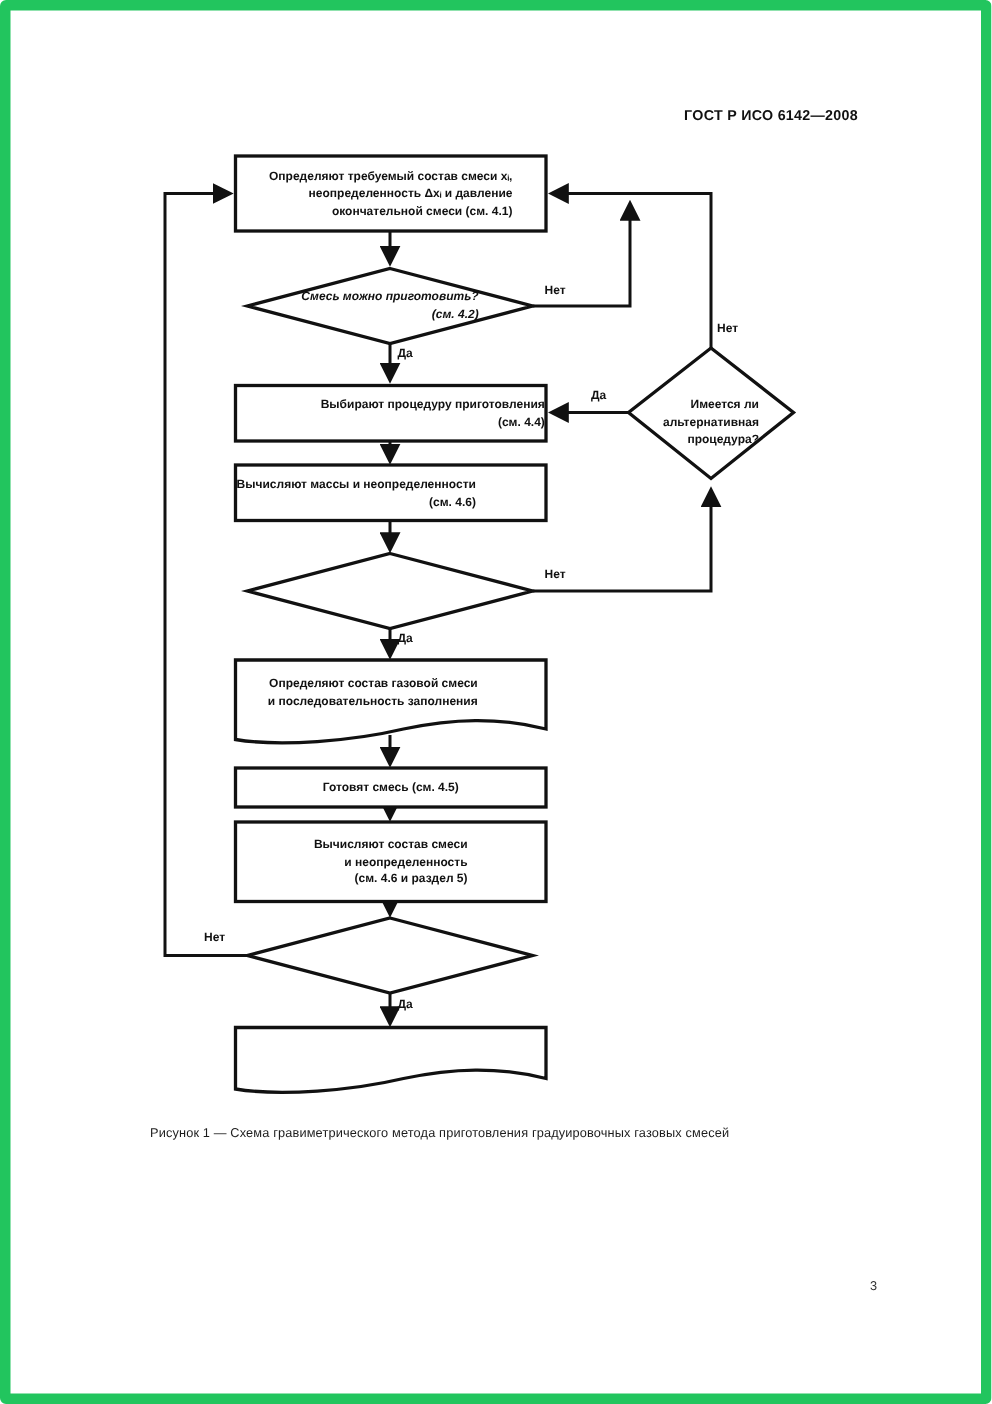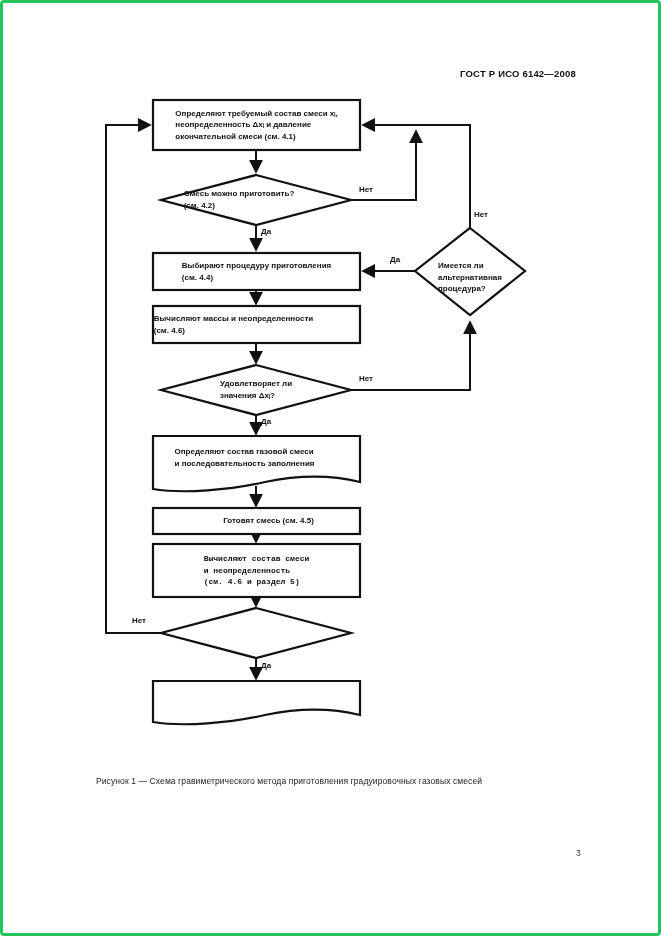--- a/index.html
+++ b/index.html
@@ -1,35 +1,35 @@
 <!DOCTYPE html>
 <html><head>
 <meta charset="utf-8">
 <style>
   html,body{margin:0;padding:0;background:#fff;}
   .page{
     position:relative;width:661px;height:936px;background:#ffffff;
-    border:3px solid #22c55e;border-radius:4px;box-sizing:border-box;
+    border:7px solid #22c55e;border-radius:4px;box-sizing:border-box;
     font-family:"Liberation Sans","DejaVu Sans",sans-serif;color:#111;overflow:hidden;
   }
   .hdr{
     position:absolute;top:65px;right:82px;font-size:9.5px;font-weight:bold;
     letter-spacing:0.2px;color:#111;
   }
   .svg-layer{position:absolute;left:0;top:0;width:661px;height:936px;}
   .node-label{
     position:absolute;display:flex;align-items:center;justify-content:center;
-    text-align:left;font-size:8px;font-weight:bold;line-height:1.45;
+    text-align:right;font-size:8px;font-weight:bold;line-height:1.45;
     white-space:pre-line;color:#111;pointer-events:none;border-radius:21px;
   }
   .edge-label{
     position:absolute;font-size:8px;font-weight:bold;color:#111;white-space:nowrap;
   }
   .caption{
-    position:absolute;left:93px;top:773px;width:520px;font-size:8.5px;
+    position:absolute;left:93px;top:743px;width:520px;font-size:8.5px;
     color:#1c1c1c;font-weight:normal;letter-spacing:0.1px;
   }
   .pagenum{position:absolute;left:573px;top:845px;font-size:8.5px;color:#333;}
 </style>
 </head>
 <body>
 
 <div class="page">
 
   <div class="hdr">ГОСТ Р ИСО 6142—2008</div>
@@ -75,35 +75,33 @@
       <rect x="150" y="505" width="207" height="26"></rect>
       <rect x="150" y="541" width="207" height="53"></rect>
       <polygon points="253,605 348,630 253,655 158,630"></polygon>
       <path d="M150,678 H357 V712 C325,704 295,705 262,712 C228,720 180,724 150,719 Z"></path>
     </g>
   </svg>
 
   <div class="node-label" style="left:152px;top:97px;width:203px;height:50px;">Определяют требуемый состав смеси xᵢ,
 неопределенность Δxᵢ и давление
 окончательной смеси (см. 4.1)</div>
-  <div class="node-label" style="left:146px;top:172px;width:180px;height:50px;">Смесь можно приготовить?
+  <div class="node-label" style="left:163px;top:172px;width:180px;height:50px;font-style:italic;">Смесь можно приготовить?
 (см. 4.2)</div>
-  <div class="node-label" style="left:150px;top:250px;width:207px;height:37px;">Выбирают процедуру приготовления
+  <div class="node-label" style="left:150px;top:250px;width:207px;height:37px;padding-left:28px;">Выбирают процедуру приготовления
 (см. 4.4)</div>
   <div class="node-label" style="left:144px;top:303px;width:173px;height:37px;">Вычисляют массы и неопределенности
 (см. 4.6)</div>
-  <div class="node-label" style="left:163px;top:362px;width:180px;height:50px;">Удовлетворяет ли
-значения Δxᵢ?</div>
   <div class="node-label" style="left:410px;top:233px;width:114px;height:83px;">Имеется ли
 альтернативная
 процедура?</div>
   <div class="node-label" style="left:150px;top:433px;width:183px;height:44px;">Определяют состав газовой смеси
 и последовательность заполнения</div>
-  <div class="node-label" style="left:150px;top:505px;width:207px;height:26px;margin-left:12px;">Готовят смесь (см. 4.5)</div>
-  <div class="node-label" style="left:150px;top:541px;width:207px;height:53px;font-family:Liberation Mono, monospace;">Вычисляют состав смеси
+  <div class="node-label" style="left:150px;top:505px;width:207px;height:26px;">Готовят смесь (см. 4.5)</div>
+  <div class="node-label" style="left:150px;top:541px;width:207px;height:53px;">Вычисляют состав смеси
 и неопределенность
 (см. 4.6 и раздел 5)</div>
 
   <div class="edge-label" style="left:258px;top:224px;">Да</div>
   <div class="edge-label" style="left:356px;top:182px;">Нет</div>
   <div class="edge-label" style="left:471px;top:207px;">Нет</div>
   <div class="edge-label" style="left:387px;top:252px;">Да</div>
   <div class="edge-label" style="left:258px;top:414px;">Да</div>
   <div class="edge-label" style="left:356px;top:371px;">Нет</div>
   <div class="edge-label" style="left:129px;top:613px;">Нет</div>

